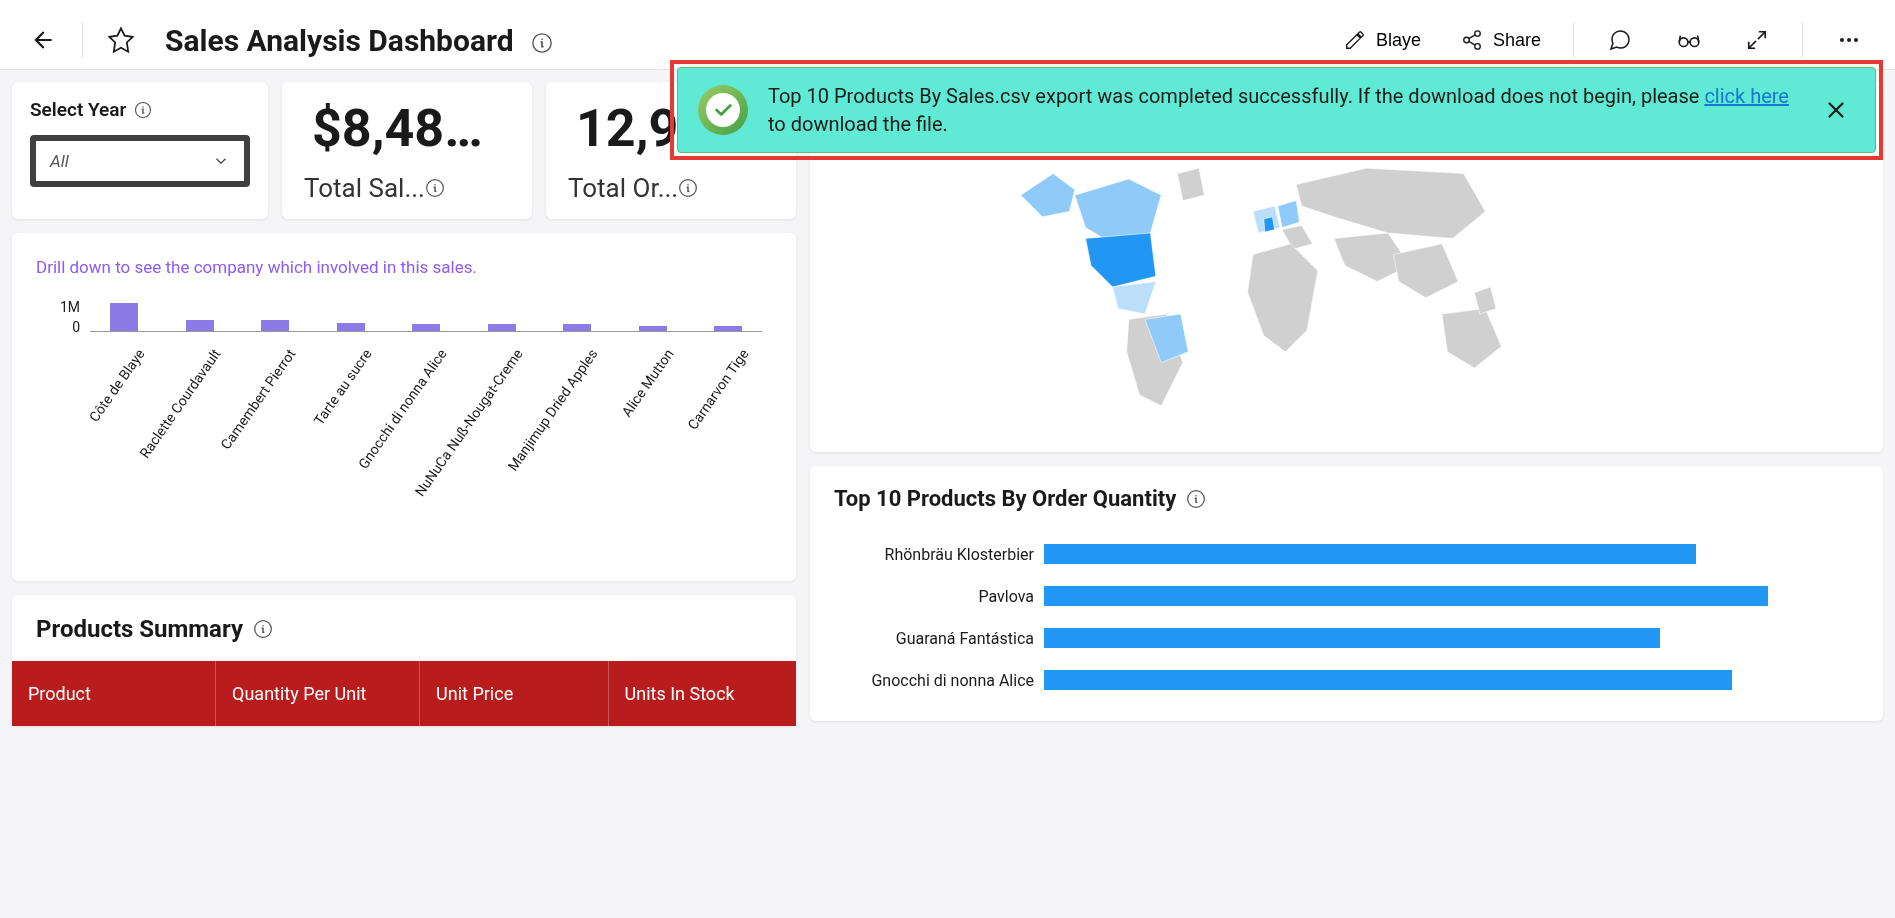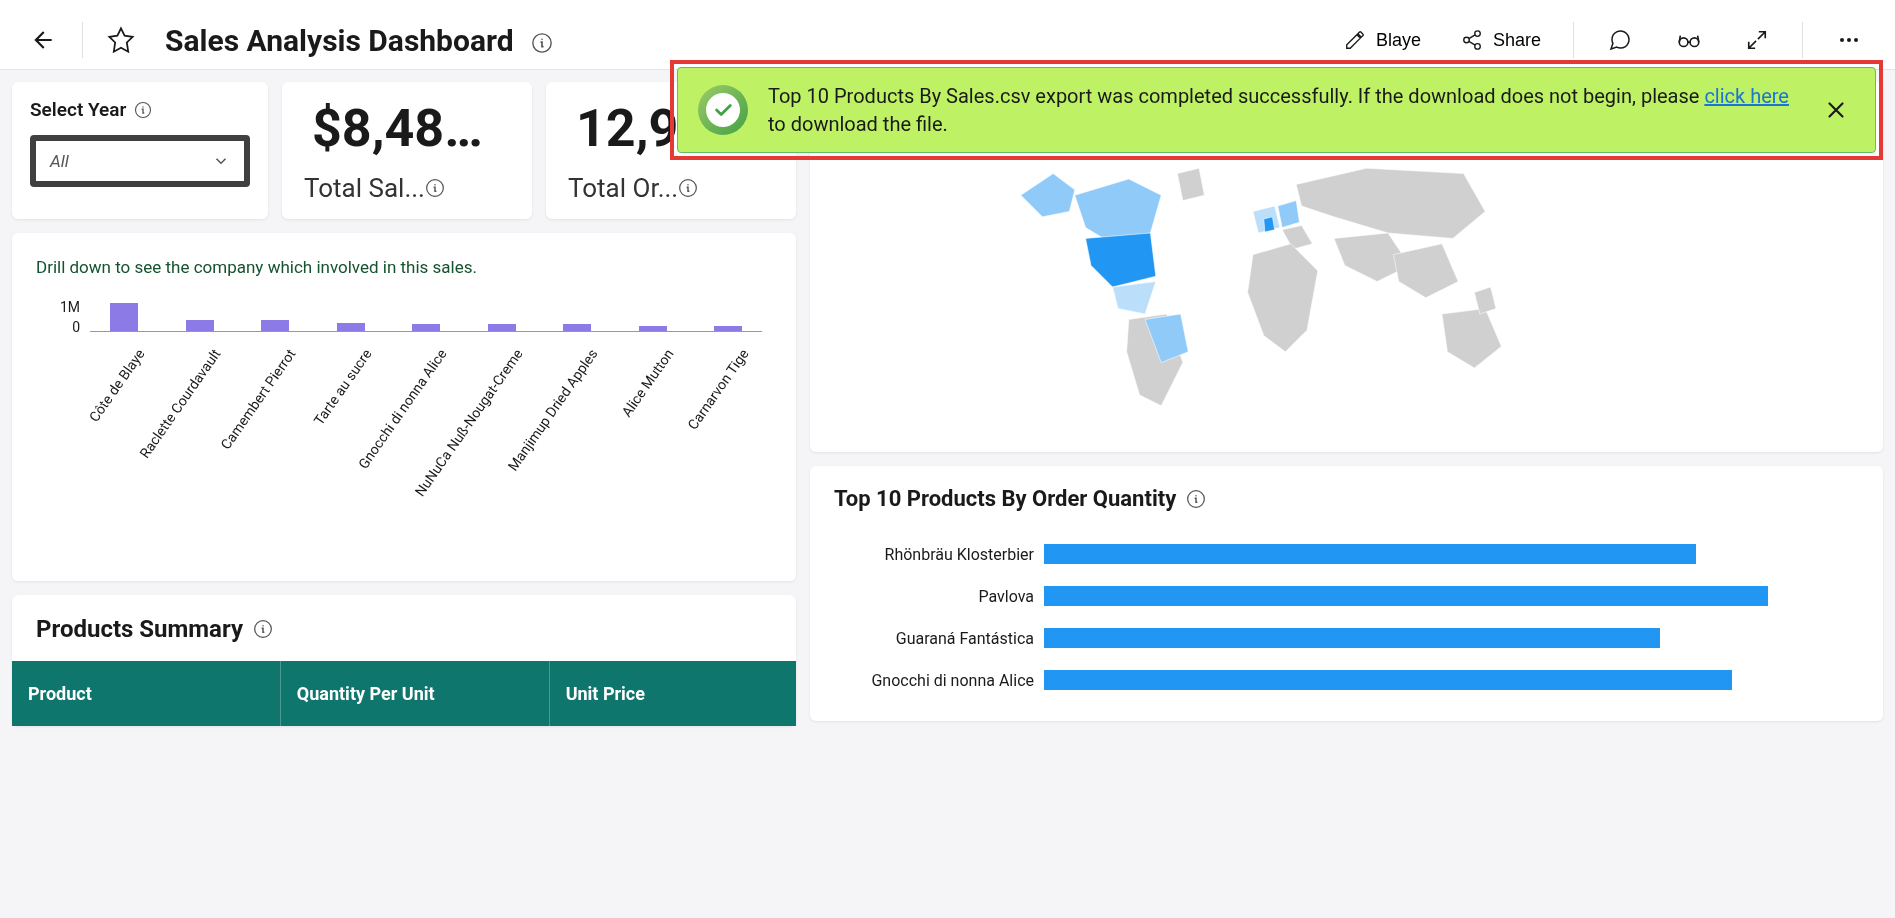--- a/index.html
+++ b/index.html
@@ -10,21 +10,21 @@
 .divider { width: 1px; height: 36px; background: #e0e0e0; }
 .star-btn { background: none; border: none; cursor: pointer; padding: 4px; }
 .title { font-size: 30px; font-weight: 700; margin-left: 6px; }
 .info-icon-inline { display: inline-flex; margin-left: 10px; vertical-align: middle; }
 .header-right { margin-left: auto; display: flex; align-items: center; gap: 24px; }
 .header-action { display: flex; align-items: center; gap: 10px; background: none; border: none; cursor: pointer; font-size: 18px; padding: 4px 8px; }
 .header-icon-btn { background: none; border: none; cursor: pointer; padding: 6px 10px; }
 
 .notification-wrap { position: absolute; top: 60px; left: 670px; right: 12px; z-index: 100; }
 .notification { border: 4px solid #e53935; padding: 3px; }
-.notification-inner { background: #bef264; border: 1px solid #66bb6a; border-radius: 4px; display: flex; align-items: center; padding: 14px 20px; gap: 20px; }
+.notification-inner { background: #5eead4; border: 1px solid #66bb6a; border-radius: 4px; display: flex; align-items: center; padding: 14px 20px; gap: 20px; }
 .success-circle { width: 50px; height: 50px; border-radius: 50%; background: linear-gradient(135deg, #9ccc65, #43a047); display: flex; align-items: center; justify-content: center; flex-shrink: 0; }
 .success-circle-inner { width: 34px; height: 34px; border-radius: 50%; background: #fff; display: flex; align-items: center; justify-content: center; }
 .notification-text { font-size: 20px; line-height: 1.4; flex: 1; }
 .notification-link { color: #1976d2; text-decoration: underline; cursor: pointer; }
 .close-btn { background: none; border: none; cursor: pointer; padding: 6px; }
 
 .content { display: flex; gap: 14px; padding: 12px; }
 .left-col { width: 784px; display: flex; flex-direction: column; gap: 14px; }
 .right-col { flex: 1; display: flex; flex-direction: column; gap: 14px; }
 .card { background: #fff; border-radius: 6px; box-shadow: 0 1px 3px rgba(0,0,0,0.08); }
@@ -34,35 +34,35 @@
 .filter-label { font-size: 19px; font-weight: 600; display: flex; align-items: center; gap: 8px; margin-bottom: 14px; }
 .select-box { border: 6px solid #404040; border-radius: 4px; padding: 10px 14px; font-size: 17px; font-style: italic; color: #555; display: flex; justify-content: space-between; align-items: center; cursor: pointer; }
 
 .kpi-card { padding: 16px 22px; flex: 1; overflow: hidden; }
 .kpi-value { font-size: 52px; font-weight: 700; white-space: nowrap; overflow: hidden; text-overflow: ellipsis; margin-left: 8px; }
 .kpi-label { font-size: 26px; color: #333; margin-top: 14px; display: flex; align-items: center; white-space: nowrap; overflow: hidden; }
 .kpi-label-text { overflow: hidden; text-overflow: ellipsis; }
 
 .chart-card { padding: 20px 24px; }
 .chart-title { font-size: 22px; font-weight: 700; display: flex; align-items: center; gap: 10px; }
-.chart-sub { font-size: 17px; color: #14532d; margin-top: 4px; }
+.chart-sub { font-size: 17px; color: #8b5cf6; margin-top: 4px; }
 .bar-chart { margin-top: 24px; position: relative; height: 260px; }
 .y-axis { position: absolute; left: 0; top: 0; font-size: 14px; text-align: right; width: 44px; }
 .y-tick { position: absolute; right: 0; }
 .bars-area { position: absolute; left: 54px; right: 10px; top: 0; bottom: 0; }
 .baseline { position: absolute; top: 30px; left: 0; right: 0; border-top: 1px solid #999; }
 .bars-row { position: absolute; top: 0; left: 20px; right: 20px; height: 30px; display: flex; justify-content: space-between; align-items: flex-end; }
 .bar { width: 28px; background: #8c7ae6; }
 .x-labels { position: absolute; top: 40px; left: 20px; right: 20px; display: flex; justify-content: space-between; }
 .x-label { font-size: 14px; transform: rotate(-55deg); transform-origin: top right; white-space: nowrap; position: relative; width: 28px; text-align: right; }
 .x-label span { position: absolute; right: 6px; top: 0; }
 
 .summary-card { padding: 20px 0 0 0; }
 .summary-title { font-size: 24px; font-weight: 700; padding: 0 24px 18px 24px; display: flex; align-items: center; gap: 10px; }
-.table-header { display: flex; background: #0f766e; color: #fff; font-size: 18px; font-weight: 700; }
+.table-header { display: flex; background: #b91c1c; color: #fff; font-size: 18px; font-weight: 400; }
 .th { padding: 22px 16px; border-right: 1px solid rgba(255,255,255,0.25); }
 .th:last-child { border-right: none; }
 
 .map-card { height: 370px; position: relative; padding: 10px; }
 .map-controls { position: absolute; top: 20px; right: 20px; display: flex; gap: 22px; }
 .map-world { position: absolute; top: 70px; left: 200px; width: 540px; }
 .country { fill: #d0d0d0; stroke: #fff; stroke-width: 0.5; }
 .country.hl1 { fill: #2196f3; }
 .country.hl2 { fill: #90caf9; }
 .country.hl3 { fill: #bbdefb; }
@@ -271,20 +271,21 @@
         <span>Products Summary</span>
         <svg width="20" height="20" viewBox="0 0 24 24">
             <circle cx="12" cy="12" r="10" fill="none" stroke="#555" stroke-width="1.5"></circle>
             <path d="M12 8h.01M11 11h1v5h1" stroke="#555" stroke-width="1.8" fill="none" stroke-linecap="round"></path>
           </svg>
       </div>
       <div class="table-header">
         <div class="th" style="flex:1.1">Product</div>
         <div class="th" style="flex:1.1">Quantity Per Unit</div>
         <div class="th" style="flex:1">Unit Price</div>
+        <div class="th" style="flex:1">Units In Stock</div>
       </div>
     </div>
 
   </div>
 
   <div class="right-col">
     <div class="card map-card">
       <div class="map-controls">
         <svg width="24" height="24" viewBox="0 0 24 24">
             <path d="M12 5v14M5 12h14" stroke="#a0d8ef" stroke-width="2.5"></path>

